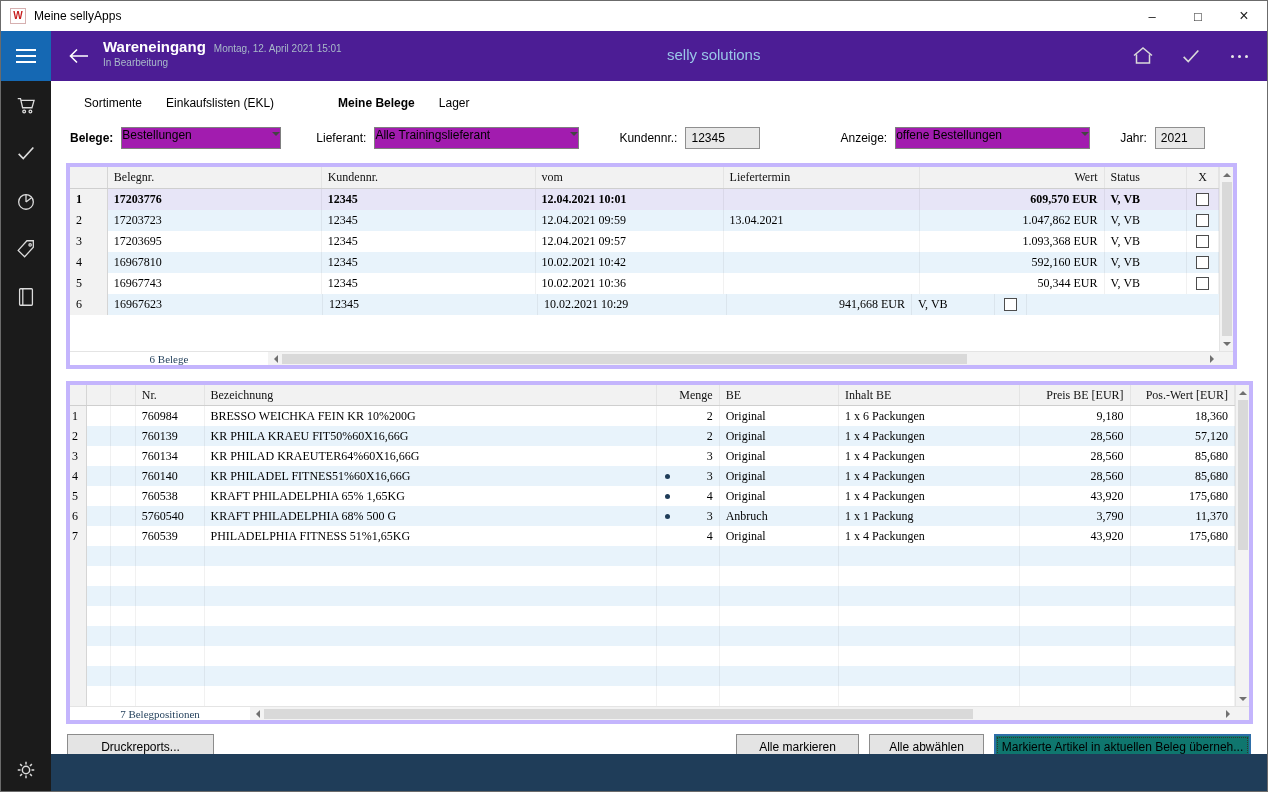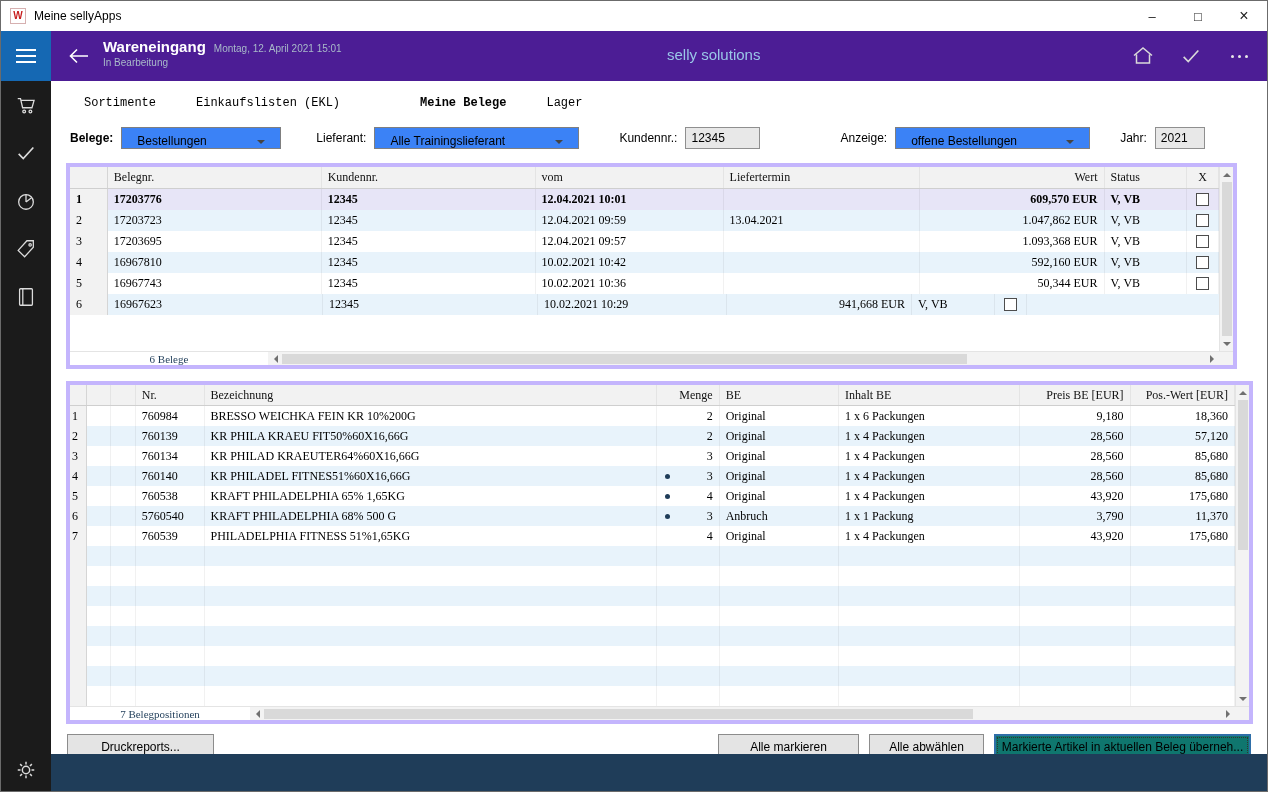--- a/index.html
+++ b/index.html
@@ -35,27 +35,27 @@
   .brand { position:absolute; left:54.5%; top:15px; transform:translateX(-50%); font-size:15px; color:#9ac7e8; }
   .hdr-right { position:absolute; right:16px; top:0; height:50px; display:flex; align-items:center; gap:24px; }
   .hicon { width:24px; height:24px; display:flex; align-items:center; justify-content:center; }
   .dots { display:flex; gap:4px; }
   .dots i { width:3px; height:3px; border-radius:50%; background:#e8e8e8; }
 
   
   .content { position:absolute; top:50px; left:0; right:0; bottom:37px; background:#fff; }
   .appfooter { position:absolute; left:0; right:0; bottom:0; height:37px; background:#1f3d59; }
 
-  .tabs { display:flex; gap:40px; margin:12px 0 0 33px; height:20px; align-items:center;font-family:Liberation Mono, monospace; }
+  .tabs { display:flex; gap:24px; margin:12px 0 0 33px; height:20px; align-items:center; }
   .tab { font-size:12px; color:#000; cursor:default; }
   .tab.active { font-weight:bold;padding-left:40px; }
 
   .filters { display:flex; align-items:center; margin-top:14px; height:22px; }
   .flabel { font-size:12px; white-space:nowrap; }
-  .combo { height:22px; background:#3b82f6; border:1px solid #7f7f7f; display:flex; align-items:flex-end; padding:0 15px; position:relative; }
+  .combo { height:22px; background:#a21caf; border:1px solid #7f7f7f; display:flex; align-items:flex-start; padding:0 0; position:relative; }
   .combo .cval { flex:1; font-size:12px; white-space:nowrap; overflow:hidden; }
   .carrow { width:0; height:0; border:4px solid transparent; border-top-color:#444; margin-top:4px; margin-left:6px; }
   .tinput { height:22px; background:#e8e8e8; border:1px solid #8f8f8f; padding:0 5px; font-size:12px; display:flex; align-items:center; }
 
   
   .widget { margin-left:15px; border:4px solid #c4b5fd; background:#fff;font-family:Liberation Serif, serif; }
   .widget.upper { width:1171px; margin-top:14px; }
   .widget.lower { width:1187px; margin-top:12px; }
   .wrow { display:flex; }
   .tablecol { flex:1; min-width:0; }
@@ -104,21 +104,21 @@
   .tri-u { width:0;height:0;border:4px solid transparent;border-bottom-color:#707070;margin-top:-3px; }
   .tri-d { width:0;height:0;border:4px solid transparent;border-top-color:#707070;margin-bottom:-3px; }
   .tri-l { width:0;height:0;border:4px solid transparent;border-right-color:#707070;margin-left:-3px; }
   .tri-r { width:0;height:0;border:4px solid transparent;border-left-color:#707070;margin-right:-3px; }
 
   
   .btnrow { display:flex; align-items:center; margin:10px 16px 0 16px; }
   .btn { height:26px; background:#e4e4e4; border:1px solid #8c8c8c; font-size:12px; display:flex; align-items:center; justify-content:center; font-family:"Liberation Sans", sans-serif; }
   .btn-druck { width:147px; }
   .btn-group { margin-left:auto; display:flex; gap:10px; }
-  .btn-mark { width:141px; }
+  .btn-mark { width:123px; }
   .btn-abw { width:115px; }
   .btn-ueber { width:257px; border:1px solid #2f6fa8; box-shadow:0 0 0 1px #2f6fa8 inset; outline:1px dotted #333; outline-offset:-4px; background:#0f766e; }
 </style>
 </head>
 <body>
 
 <div class="window">
 
   <div class="titlebar">
     <div class="appicon">W</div>

